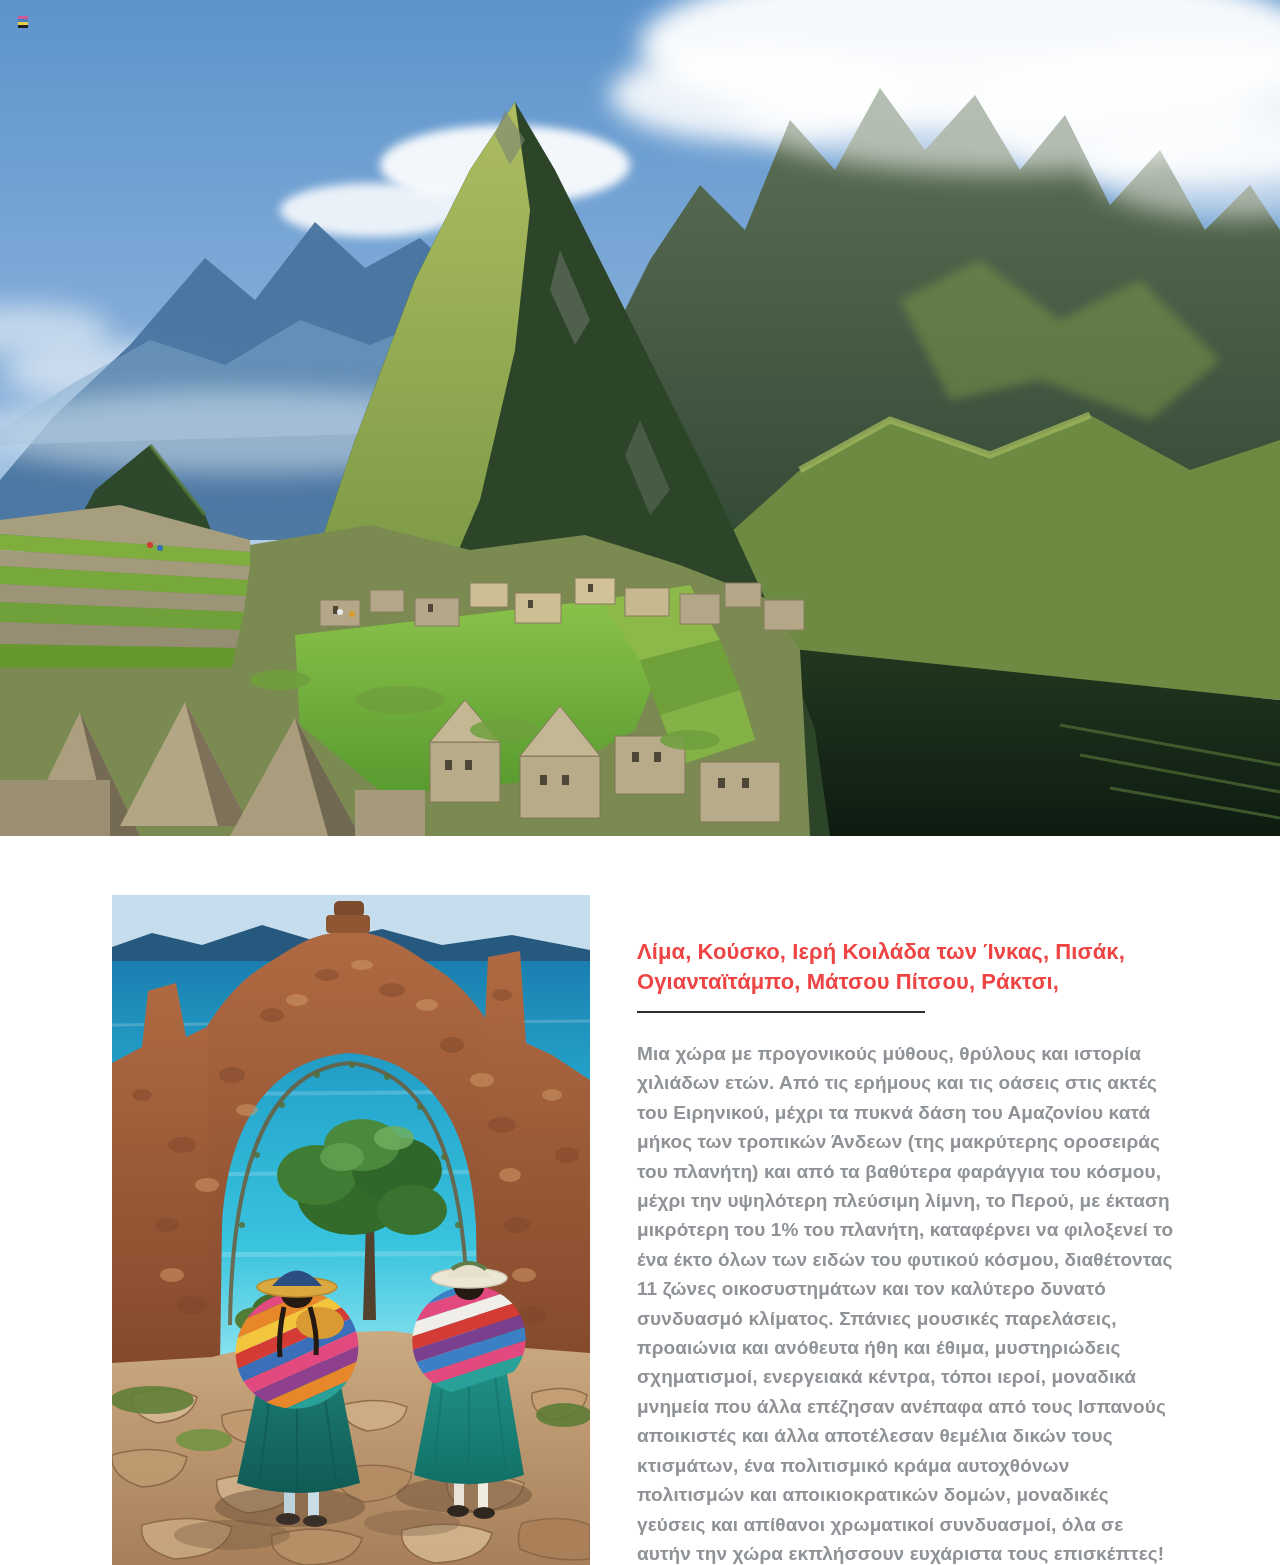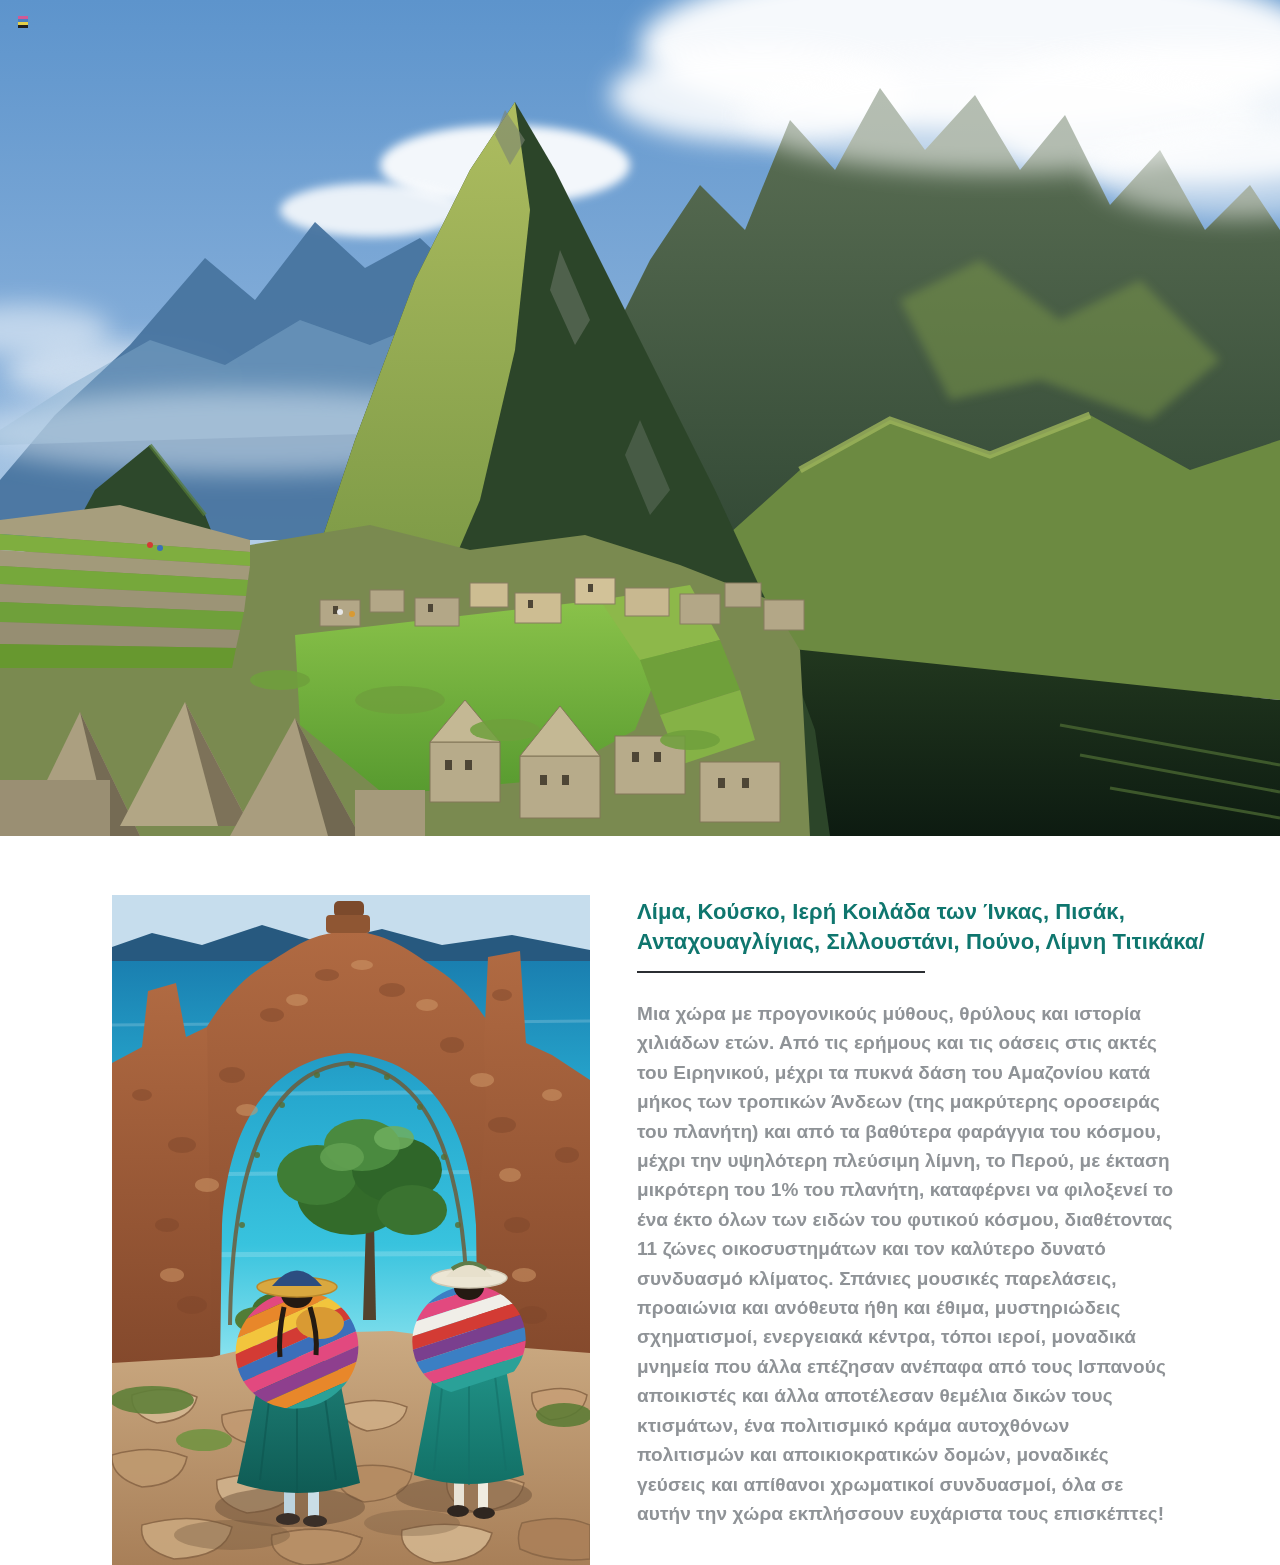--- a/index.html
+++ b/index.html
@@ -385,19 +385,19 @@
       </g>
       <ellipse cx="357" cy="392" rx="15" ry="13" fill="#241a12"></ellipse>
       <ellipse cx="357" cy="383" rx="38" ry="10" fill="#ece6d4" stroke="#cfc7b2" stroke-width="1.5"></ellipse>
       <path d="M334,382 Q357,353 380,382 Z" fill="#e7e0cc"></path>
       <path d="M340,374 Q357,362 374,374" stroke="#5f7c4a" stroke-width="4" fill="none"></path>
     </g>
   </svg>
 </figure>
 
 <section class="text-col">
-  <h2 class="itinerary" style="color: #0f766e;">
+  <h2 class="itinerary" style="color: #ef4444; margin-top: 40px;">
     <div>Λίμα, Κούσκο, Ιερή Κοιλάδα των Ίνκας, Πισάκ,</div>
-    <div>Ανταχουαγλίγιας, Σιλλουστάνι, Πούνο, Λίμνη Τιτικάκα/</div>
+    <div>Ογιανταϊτάμπο, Μάτσου Πίτσου, Ράκτσι,</div>
   </h2>
   <div class="divider" style="background-color: rgb(43, 46, 50);"></div>
   <p class="article" style="color: rgb(143, 147, 151);">Μια χώρα με προγονικούς μύθους, θρύλους και ιστορία χιλιάδων ετών. Από τις ερήμους και τις οάσεις στις ακτές του Ειρηνικού, μέχρι τα πυκνά δάση του Αμαζονίου κατά μήκος των τροπικών Άνδεων (της μακρύτερης οροσειράς του πλανήτη) και από τα βαθύτερα φαράγγια του κόσμου, μέχρι την υψηλότερη πλεύσιμη λίμνη, το Περού, με έκταση μικρότερη του 1% του πλανήτη, καταφέρνει να φιλοξενεί το ένα έκτο όλων των ειδών του φυτικού κόσμου, διαθέτοντας 11 ζώνες οικοσυστημάτων και τον καλύτερο δυνατό συνδυασμό κλίματος. Σπάνιες μουσικές παρελάσεις, προαιώνια και ανόθευτα ήθη και έθιμα, μυστηριώδεις σχηματισμοί, ενεργειακά κέντρα, τόποι ιεροί, μοναδικά μνημεία που άλλα επέζησαν ανέπαφα από τους Ισπανούς αποικιστές και άλλα αποτέλεσαν θεμέλια δικών τους κτισμάτων, ένα πολιτισμικό κράμα αυτοχθόνων πολιτισμών και αποικιοκρατικών δομών, μοναδικές γεύσεις και απίθανοι χρωματικοί συνδυασμοί, όλα σε αυτήν την χώρα εκπλήσσουν ευχάριστα τους επισκέπτες!</p>
 </section>
 
 </body></html>

